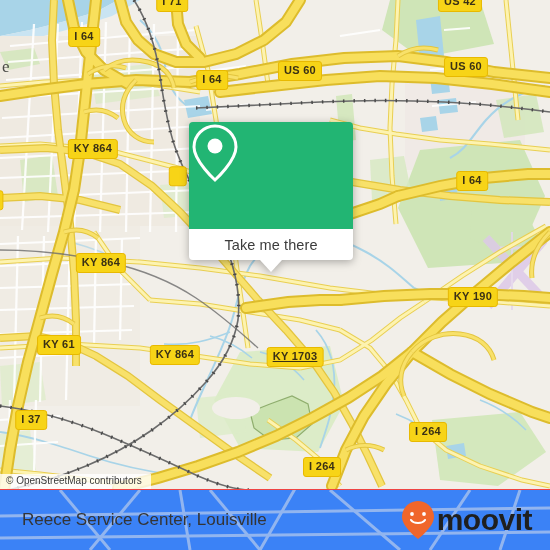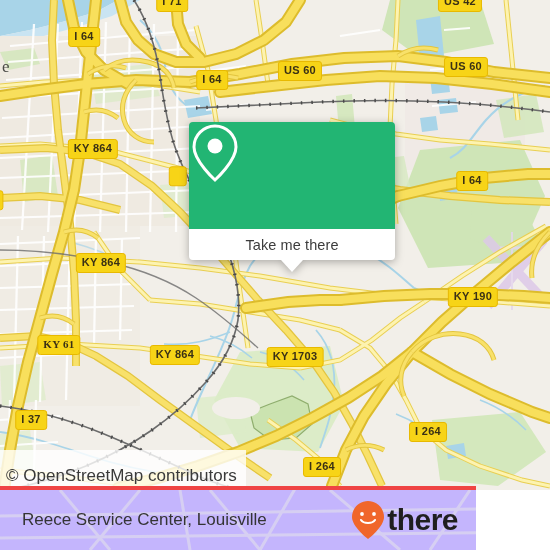--- a/index.html
+++ b/index.html
@@ -43,32 +43,32 @@
     z-index:15;
     white-space:nowrap;
   }
 
   
   #attribution{
     position:absolute;
     left:0;bottom:0;
     background:rgba(255,255,255,0.80);
     color:#3a3a3a;
-    font-size:17px;
-    padding:16px 9px 4px 6px;
+    font-size:10px;
+    padding:1px 9px 4px 6px;
     font-family:"Liberation Sans", sans-serif;
     z-index:40;
     white-space:nowrap;
   }
 
   
   #popup{
     position:absolute;
     left:189px;top:122px;
-    width:206px;
+    width:164px;
     z-index:60;
     filter:drop-shadow(0 2px 4px rgba(0,0,0,0.30));
   }
   #popup-image{
     background:#22b573;
     height:107px;
     border-radius:4px 4px 0 0;
     display:flex;align-items:center;justify-content:center;
   }
   #popup-button{
@@ -87,23 +87,23 @@
     margin-left:-11px;
     width:0;height:0;
     border-left:11px solid transparent;
     border-right:11px solid transparent;
     border-top:12px solid #ffffff;
   }
 
   
   #bottom-bar{
     position:absolute;left:0;bottom:0;
-    width:476px;height:60px;
-    background:#c4b5fd;
-    border-top:4px solid #ef4444;
+    width:550px;height:60px;
+    background:#3b82f6;
+    border-top:1px solid #ef4444;
     z-index:80;
     overflow:hidden;
   }
   #bottom-bar-bg{position:absolute;left:0;top:0;width:550px;height:60px;opacity:0.5;}
   #poi-title{
     position:absolute;left:22px;top:50%;transform:translateY(-50%);
     color:#343434;font-size:17px;white-space:nowrap;
   }
   #brand{
     position:absolute;right:18px;top:50%;transform:translateY(-50%);
@@ -377,23 +377,23 @@
     <div class="shield" style="left:172px;top:2px;">I 71</div>
     <div class="shield" style="left:84px;top:37px;">I 64</div>
     <div class="shield" style="left:460px;top:2px;">US 42</div>
     <div class="shield" style="left:300px;top:71px;">US 60</div>
     <div class="shield" style="left:212px;top:80px;">I 64</div>
     <div class="shield" style="left:466px;top:67px;">US 60</div>
     <div class="shield" style="left:93px;top:149px;">KY 864</div>
     <div class="shield" style="left:101px;top:263px;">KY 864</div>
     <div class="shield" style="left:472px;top:181px;">I 64</div>
     <div class="shield" style="left:473px;top:297px;">KY 190</div>
-    <div class="shield" style="left:59px;top:345px;font-family:Liberation Serif, serif;">KY 61</div>
+    <div class="shield" style="left:59px;top:345px;">KY 61</div>
     <div class="shield" style="left:175px;top:355px;">KY 864</div>
-    <div class="shield" style="left:295px;top:357px;">KY 1703</div>
+    <div class="shield" style="left:295px;top:357px;text-decoration:underline;">KY 1703</div>
     <div class="shield" style="left:31px;top:420px;">I 37</div>
     <div class="shield" style="left:428px;top:432px;">I 264</div>
     <div class="shield" style="left:322px;top:467px;">I 264</div>
 
     <div class="shield sm" style="left:178px;top:176px;z-index:10;">&nbsp;&nbsp;</div>
 
     <div class="shield sm" style="left:-4px;top:200px;">&nbsp;</div>
 
     <div id="popup">
       <div id="popup-image">
@@ -428,17 +428,17 @@
       </g>
     </svg>
     <div id="poi-title">Reece Service Center, Louisville</div>
     <div id="brand">
       <svg width="34" height="40" viewBox="0 0 34 40">
         <path d="M17 1 C8.2 1 1 8.2 1 17 C1 27 17 39 17 39 C17 39 33 27 33 17 C33 8.2 25.8 1 17 1 Z" fill="#f0662b"></path>
         <circle cx="11" cy="14" r="1.9" fill="#ffffff"></circle>
         <circle cx="23" cy="14" r="1.9" fill="#ffffff"></circle>
         <path d="M10 20 C12.5 24 21.5 24 24 20" stroke="#ffffff" stroke-width="2.1" fill="none" stroke-linecap="round"></path>
       </svg>
-      <span id="brand-text">there</span>
+      <span id="brand-text">moovit</span>
     </div>
   </div>
 
 </div>
 
 </body></html>

